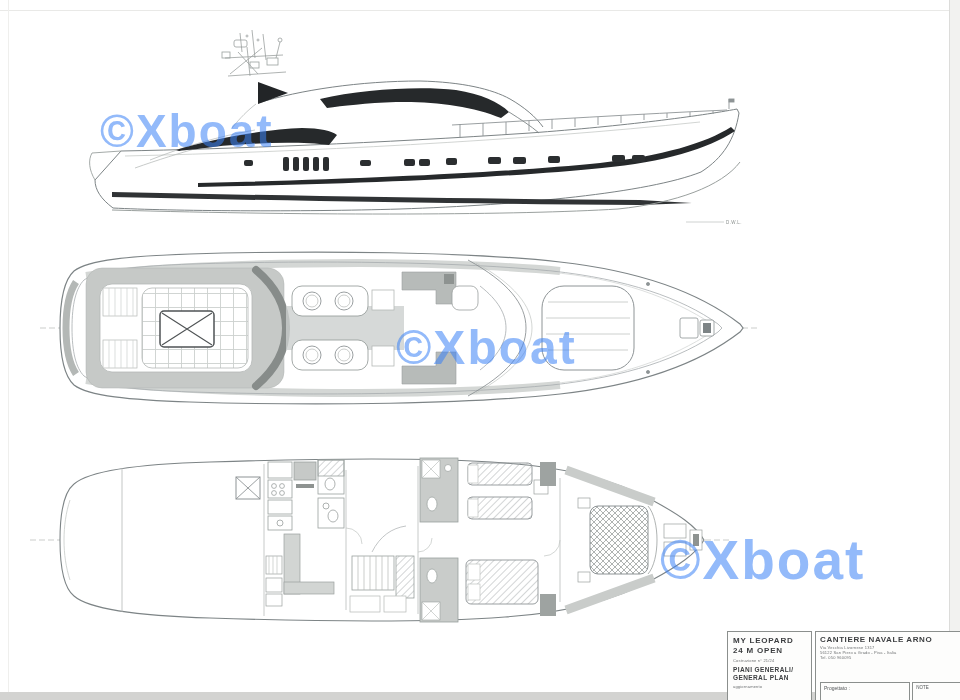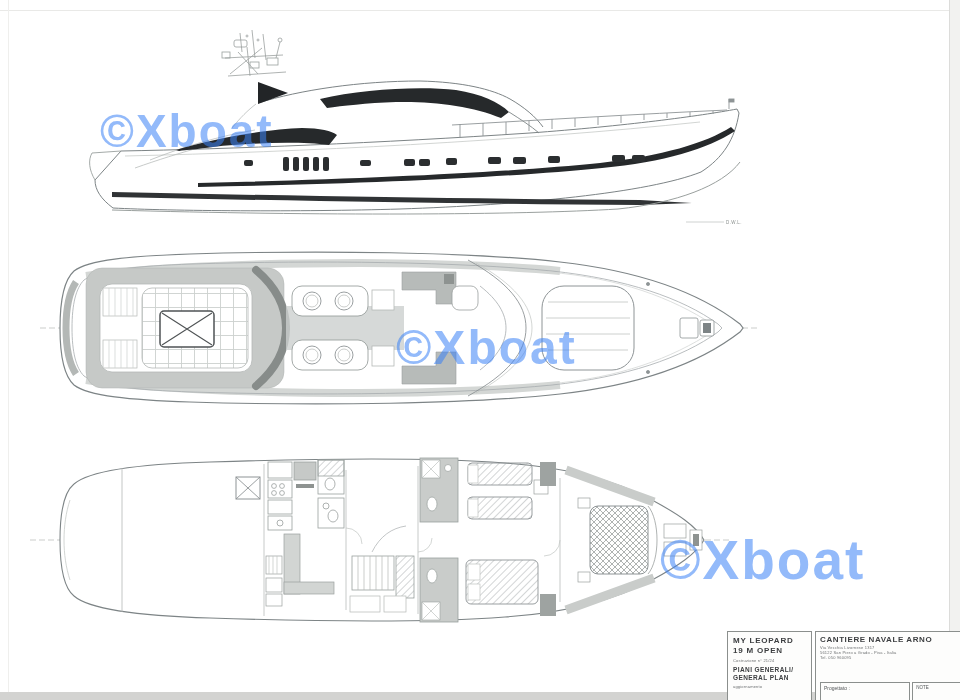--- a/index.html
+++ b/index.html
@@ -290,21 +290,21 @@
   </g>
 </svg>
 
 <div class="wm" id="wm1">©Xboat</div>
 <div class="wm" id="wm2">©Xboat</div>
 <div class="wm" id="wm3">©Xboat</div>
 
 <div class="tblock">
   <div class="tb-box tb-left">
     <div class="tb-name">MY LEOPARD</div>
-    <div class="tb-name">19 M OPEN</div>
+    <div class="tb-name">24 M OPEN</div>
     <div class="tb-tiny">Costruzione n° 21/24</div>
     <div class="tb-title">PIANI GENERALI/</div>
     <div class="tb-title" style="margin-top:0;">GENERAL PLAN</div>
     <div class="tb-tiny">aggiornamento</div>
     <div class="tb-scale">
       <span>SCALA :</span>
       <span>1/50</span>
     </div>
   </div>
   <div class="tb-box tb-right">

